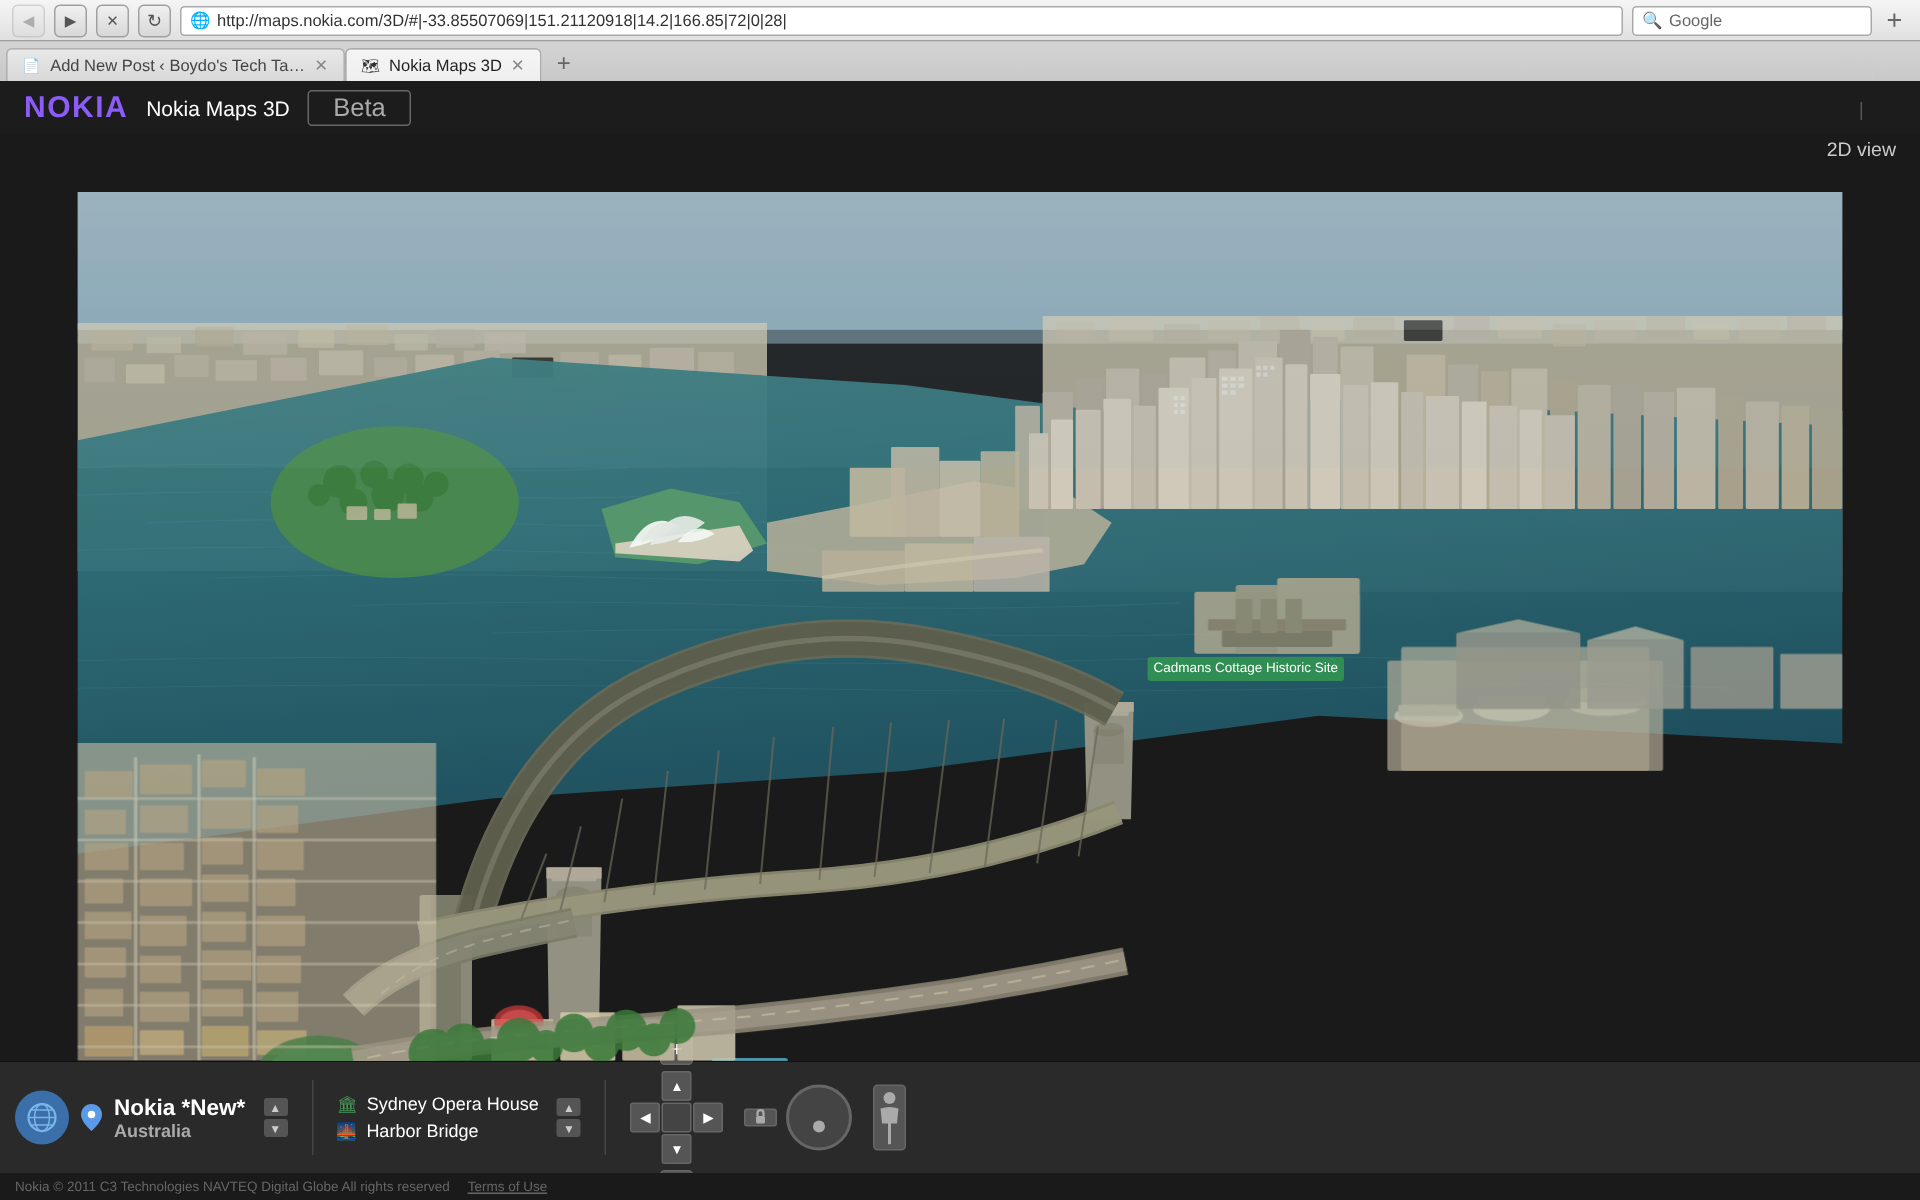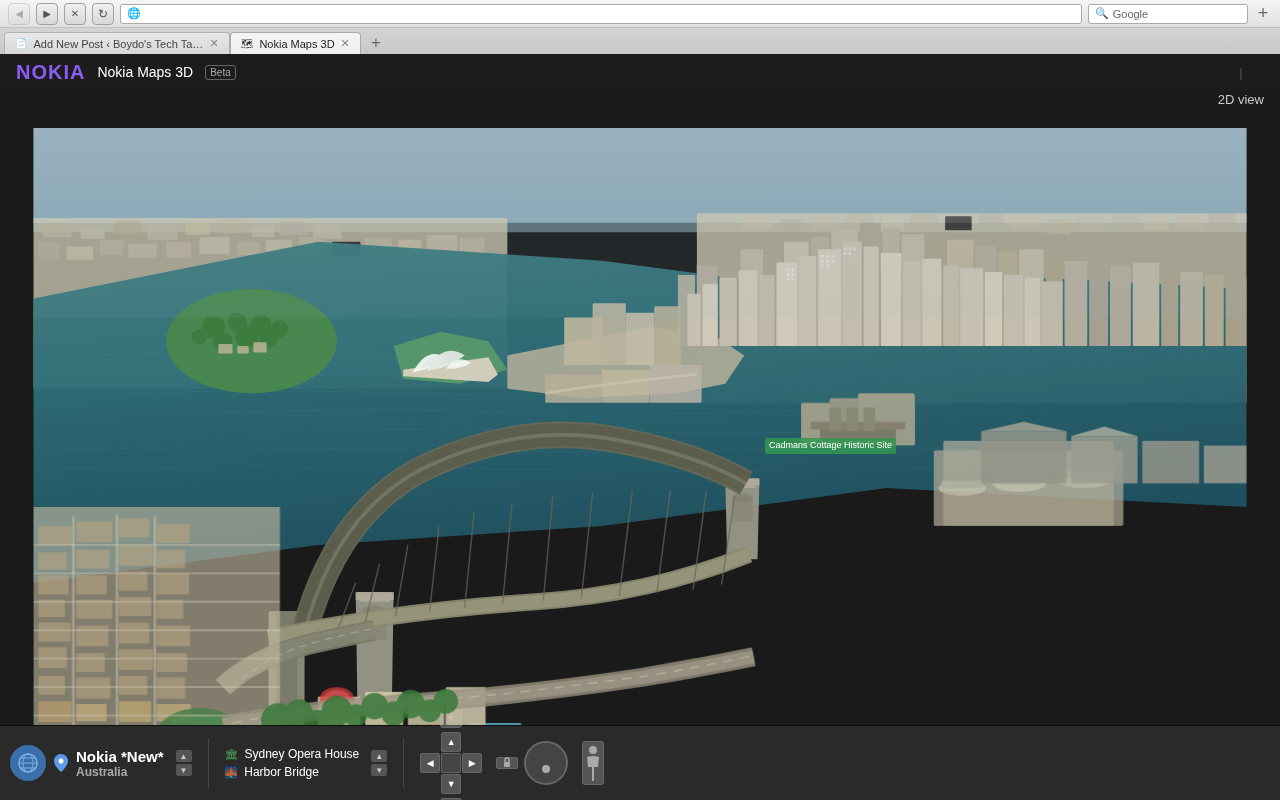--- a/index.html
+++ b/index.html
@@ -142,23 +142,23 @@
     }
 
     .nokia-maps-title {
       color: white;
       font-size: 14px;
       font-weight: normal;
     }
 
     .nokia-beta {
       color: #aaa;
-      font-size: 10px;
+      font-size: 17px;
       border: 1px solid #666;
-      padding: 1px 4px;
+      padding: 1px 16px;
       border-radius: 3px;
     }
 
     .nokia-header-right {
       margin-left: auto;
       display: flex;
       align-items: center;
       gap: 12px;
       color: #ccc;
       font-size: 13px;
@@ -379,20 +379,21 @@
 
 <div>
 
   <div class="browser-titlebar">
     <div class="nav-btn disabled">◀</div>
     <div class="nav-btn">▶</div>
     <div class="nav-btn">✕</div>
     <div class="reload-btn">↻</div>
     <div class="address-bar">
       <span>🌐</span>
+      <span>http://maps.nokia.com/3D/#|-33.85507069|151.21120918|14.2|166.85|72|0|28|</span>
     </div>
     <div class="search-bar">
       <span>🔍</span>
       <span>Google</span>
     </div>
     <div class="add-btn">+</div>
   </div>
 
   <div class="browser-tabs">
     <div class="tab">
@@ -905,14 +906,18 @@
       <div class="person-icon">
         <svg width="18" height="36" viewBox="0 0 18 36">
           <circle cx="9" cy="5" r="4" fill="#aaa"></circle>
           <path d="M3,12 Q9,10 15,12 L14,22 L10,22 L10,36 L8,36 L8,22 L4,22 Z" fill="#aaa"></path>
         </svg>
       </div>
     </div>
 
   </div>
 
+  <div class="copyright-bar">
+    <span class="copyright-text">Nokia © 2011 C3 Technologies  NAVTEQ Digital Globe   All rights reserved</span>
+    <span class="copyright-link">Terms of Use</span>
+  </div>
 
 </div>
 
 </body></html>

